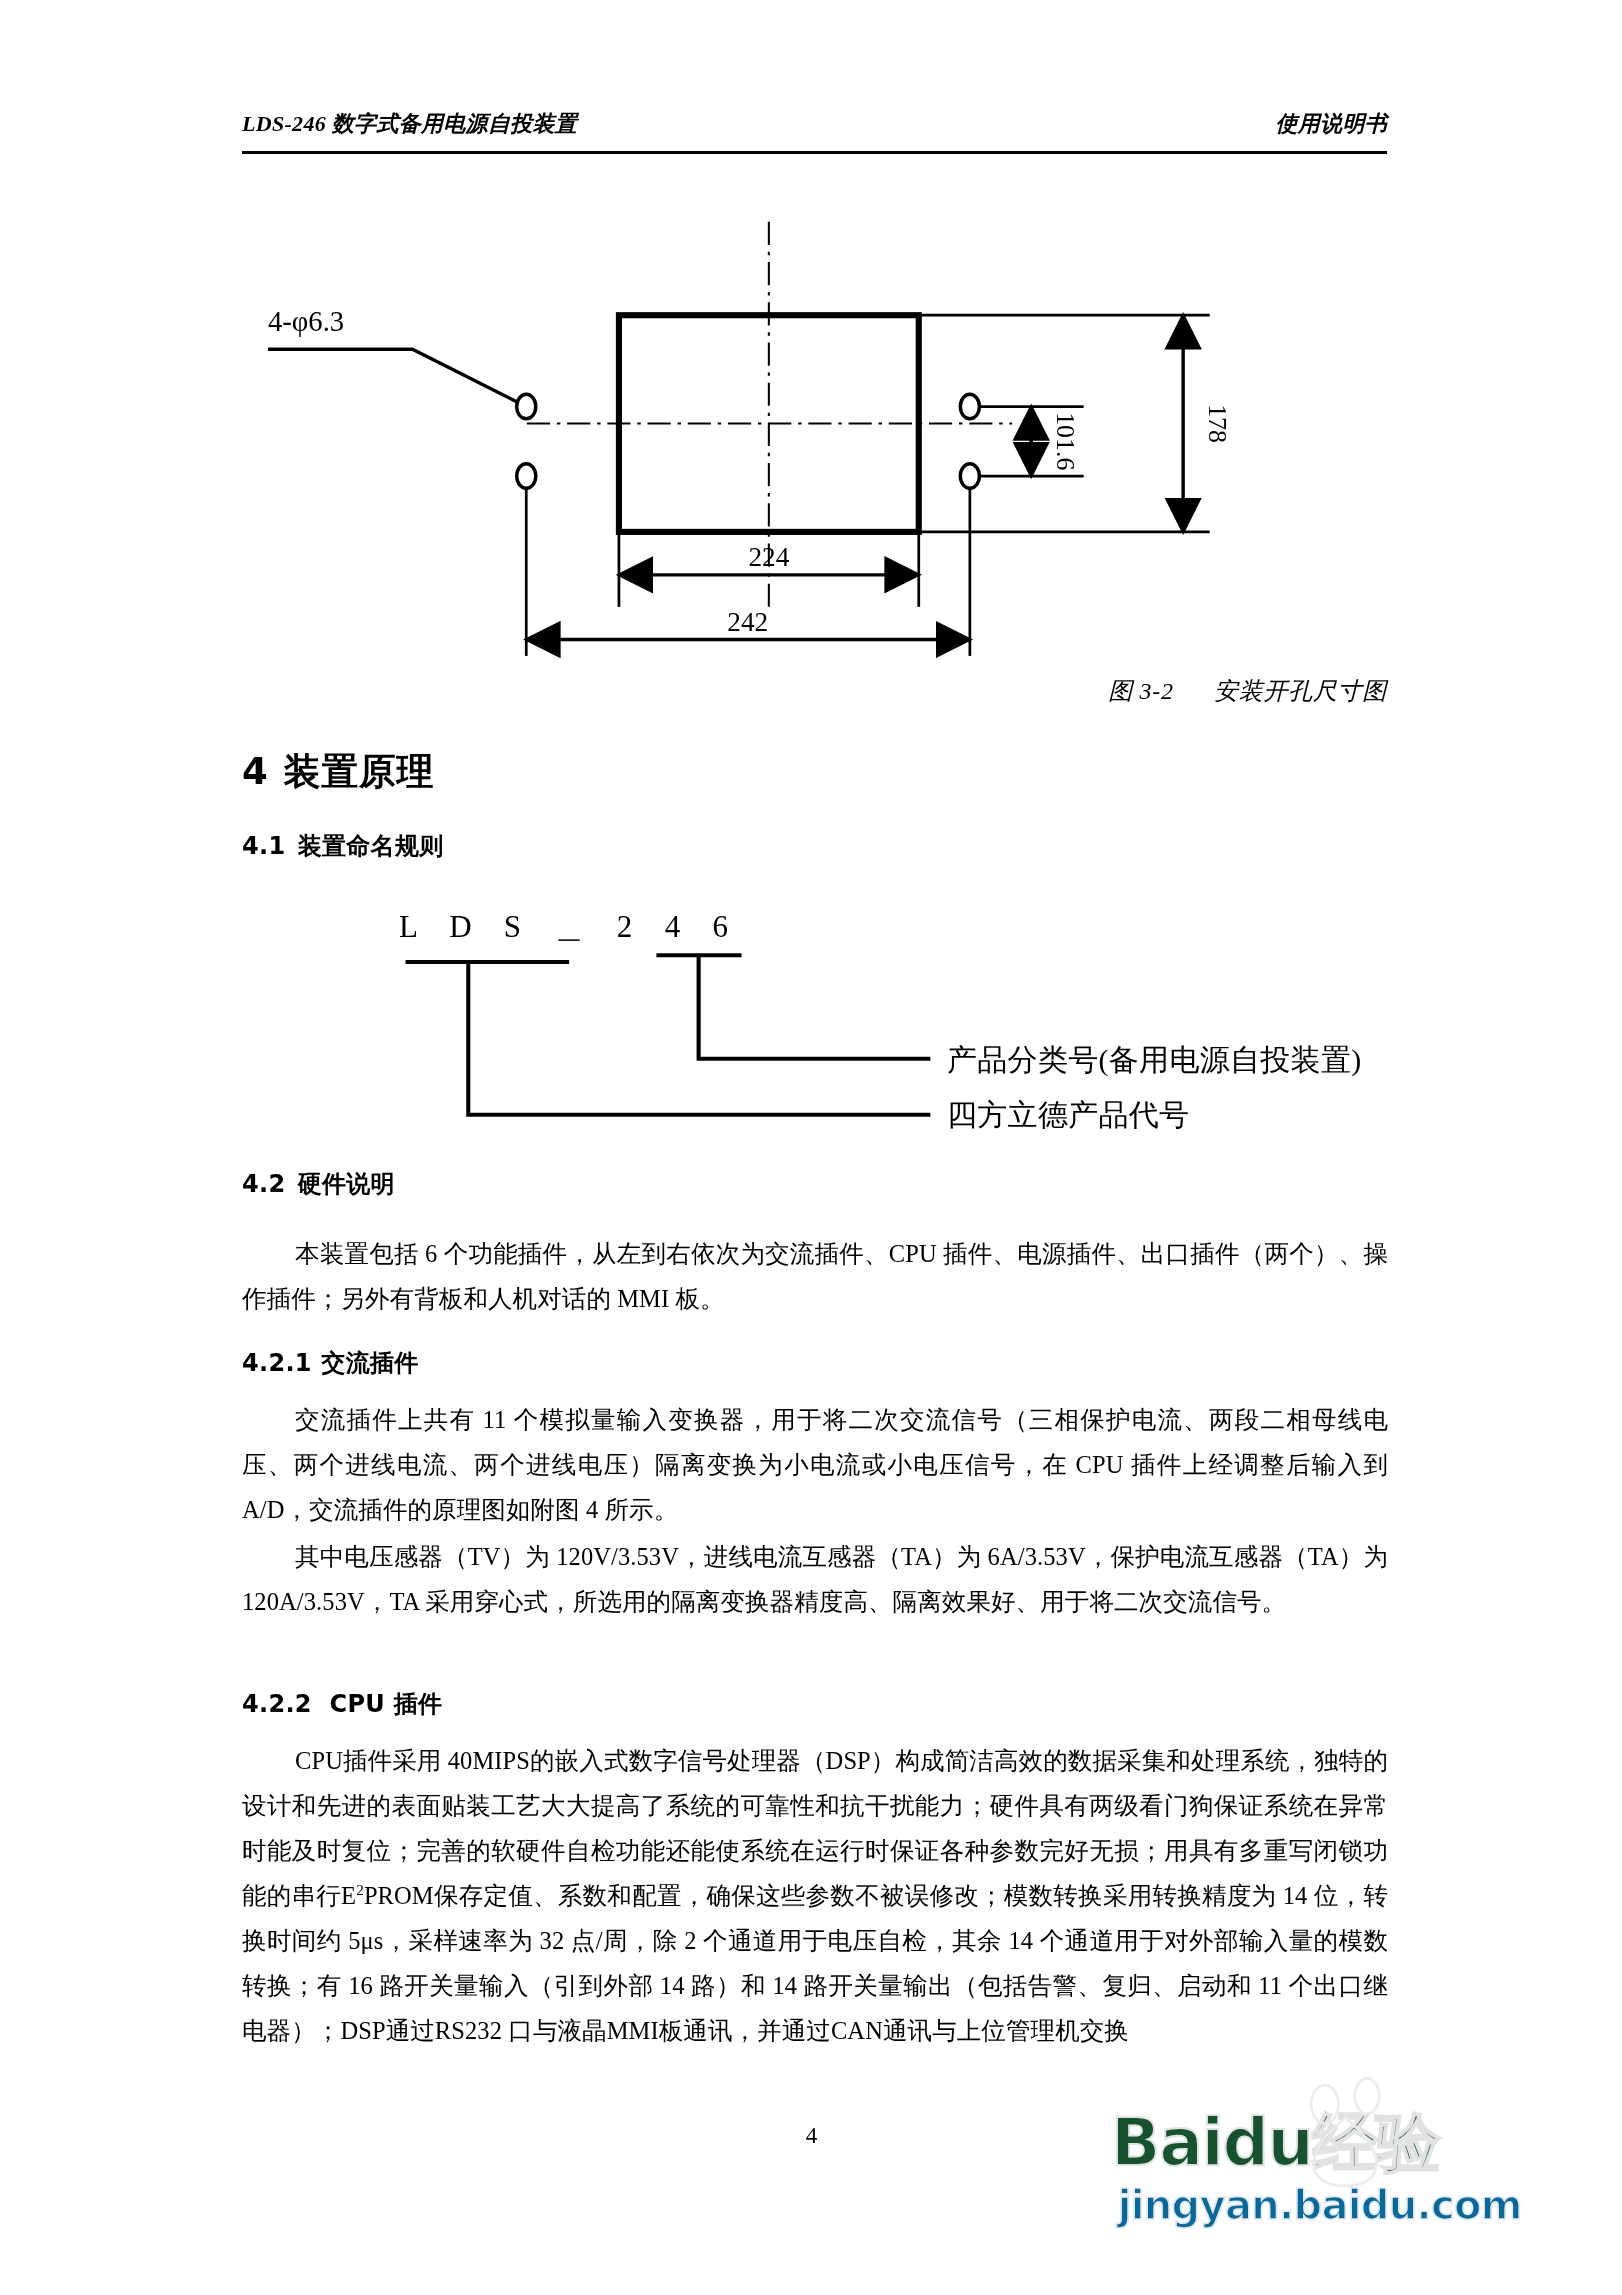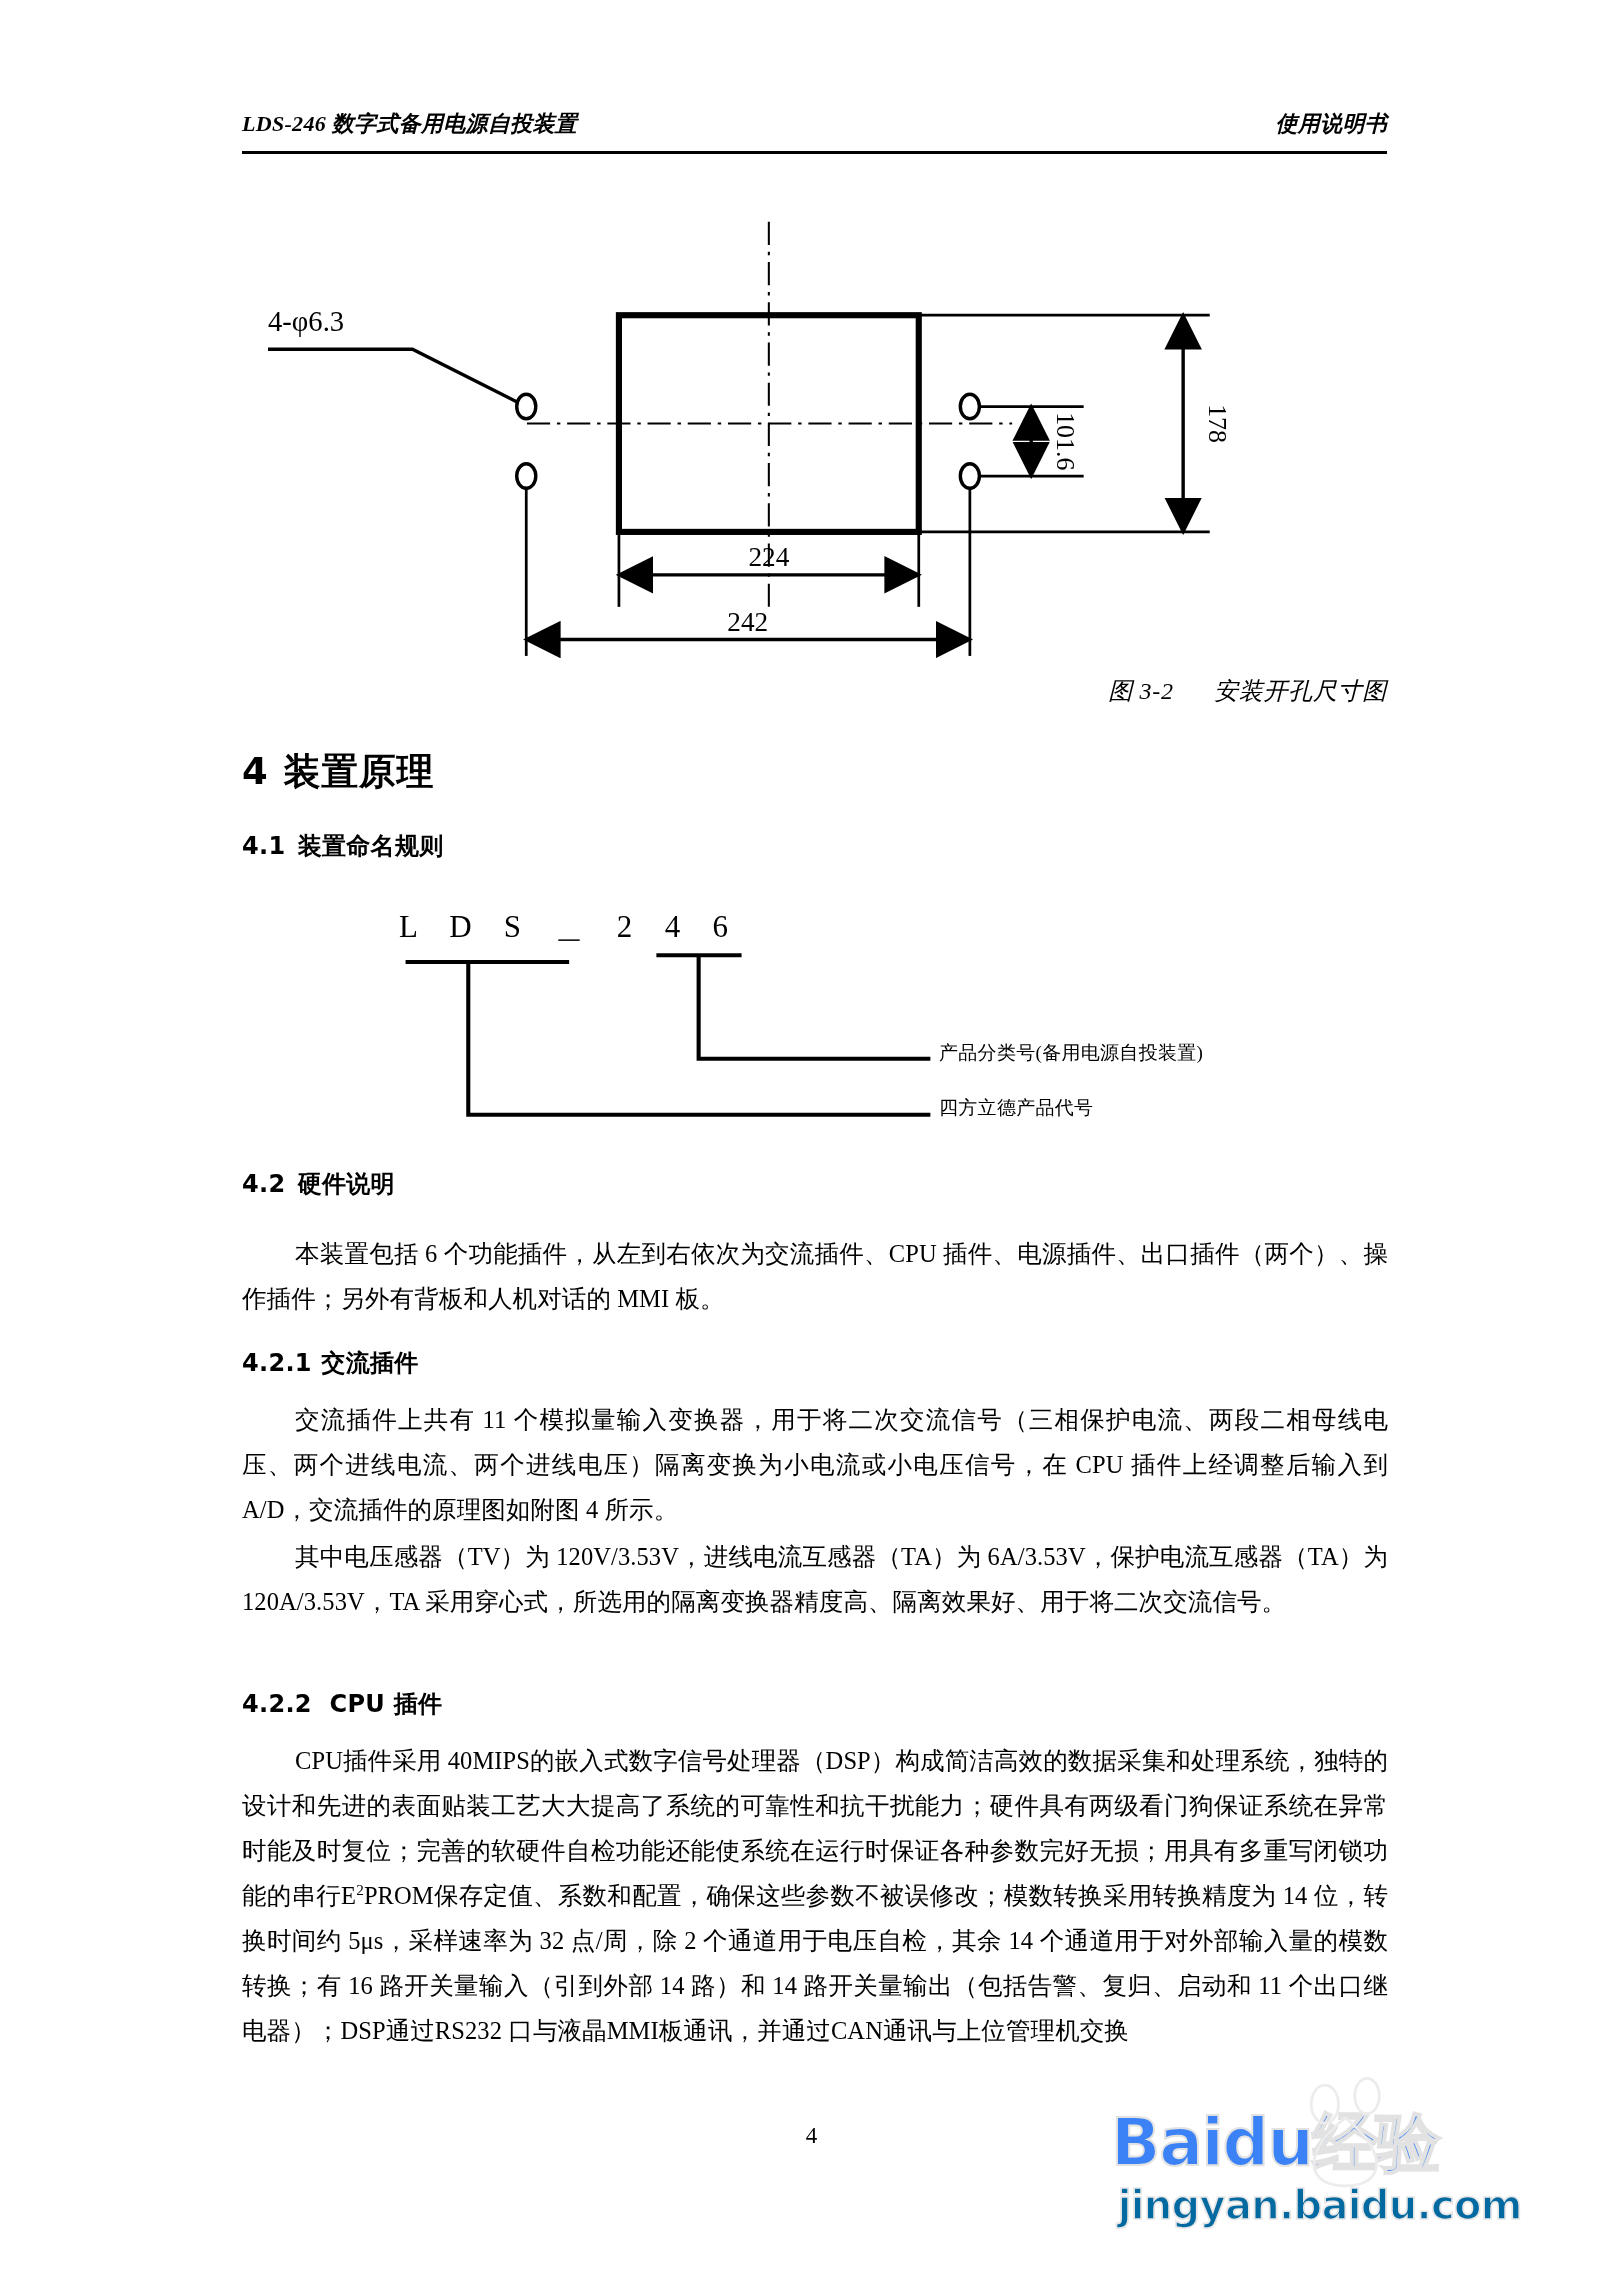--- a/index.html
+++ b/index.html
@@ -123,23 +123,24 @@
   .naming-code {
     position: absolute;
     left: 157px;
     top: 0px;
     font-size: 31px;
     letter-spacing: 12.3px;
     white-space: nowrap;
   }
   .naming-label {
     position: absolute;
-    font-size: 19px;
+    font-size: 30px;
     white-space: nowrap;
     letter-spacing: 0.3px;
+    margin-left: 8px;
   }
 
   
   .para {
     position: absolute;
     left: 242px;
     width: 1146px;
     font-size: 24.5px;
     line-height: 45px;
     text-align: justify;
@@ -171,21 +172,21 @@
     width: 463px;
     height: 157px;
     pointer-events: none;
   }
   .wm-main {
     position: absolute;
     left: 0; top: 0;
     font-family: "DejaVu Sans", "Liberation Sans", sans-serif;
     font-size: 65px;
     font-weight: bold;
-    color: #3b82f6;
+    color: #14532d;
     -webkit-text-stroke: 2px #e2e2e2;
     text-shadow: 0 0 1.4px #ededed;
     white-space: nowrap;
     letter-spacing: -1.4px;
   }
   .wm-sub {
     position: absolute;
     left: 6.8px;
     top: 83px;
     font-family: "DejaVu Sans", "Liberation Sans", sans-serif;

